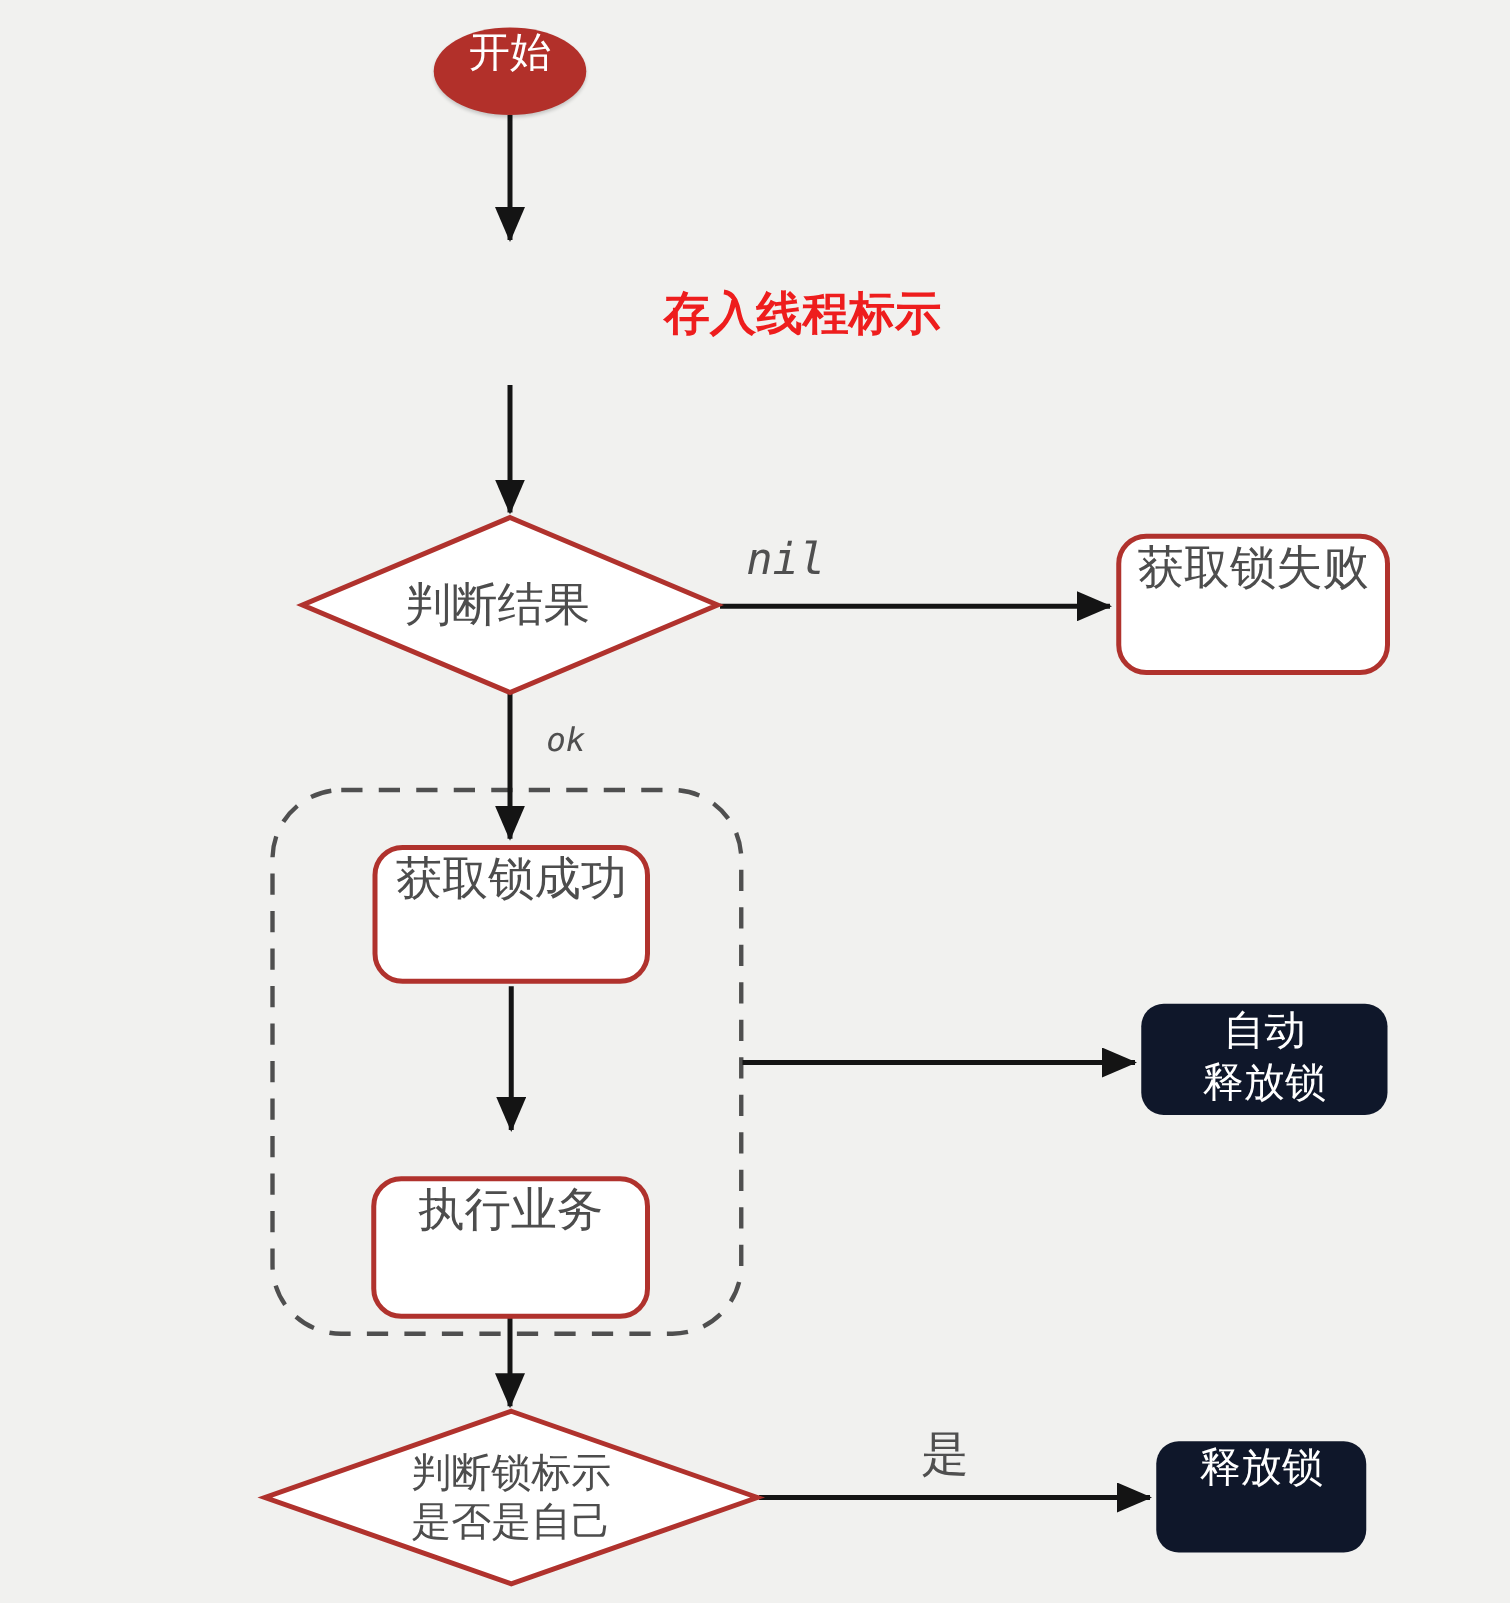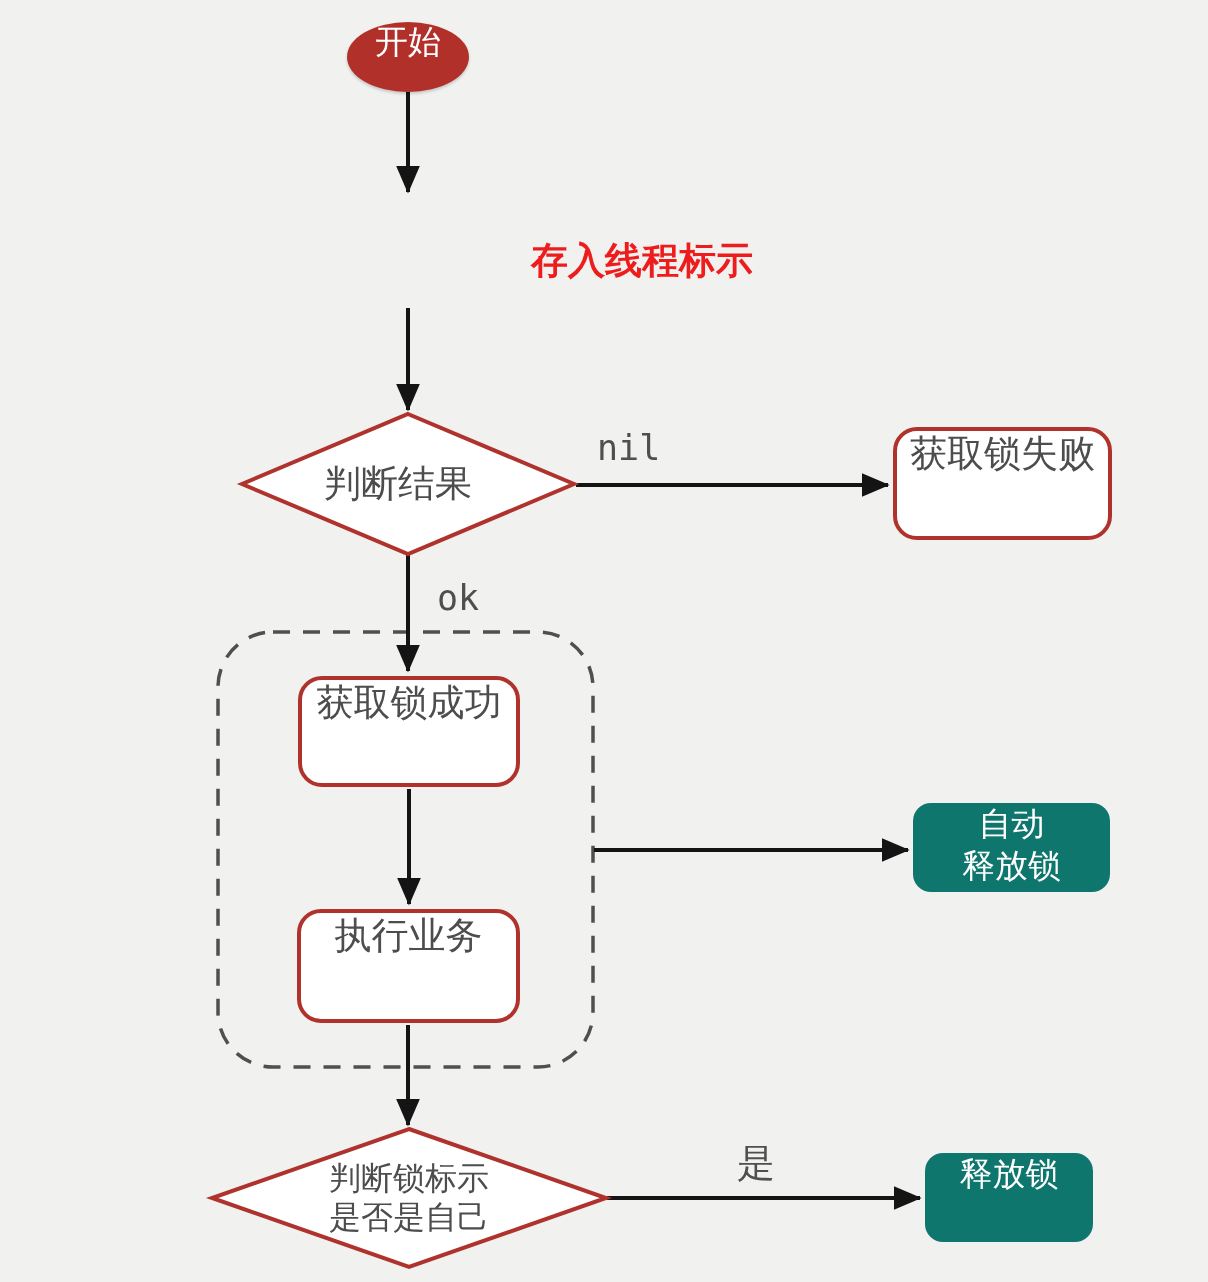--- a/index.html
+++ b/index.html
@@ -50,23 +50,23 @@
   }
   .white-box {
     background: #ffffff;
     border: 4px solid #b0322d;
     border-radius: 24px;
     color: #4d4d4d;
     font-size: 37px;
   }
   .box-fail    { left: 893px; top: 427px; width: 219px; height: 113px; }
   .box-success { left: 298px; top: 676px; width: 222px; height: 111px; }
-  .box-exec    { left: 297px; top: 909px; width: 223px; height: 114px; }
+  .box-exec    { left: 297px; top: 941px; width: 223px; height: 114px; }
   .gray-box {
-    background: #0f766e;
+    background: #0f172a;
     border-radius: 18px;
     color: #ffffff;
     font-size: 33px;
     line-height: 1.28;
   }
   .box-auto    { left: 913px; top: 803px; width: 197px; height: 89px; }
   .box-release { left: 925px; top: 1153px; width: 168px; height: 89px; }
   .diamond-label {
     position: absolute;
     display: flex;
@@ -74,34 +74,34 @@
     align-items: center;
     justify-content: center;
     text-align: center;
     color: #4d4d4d;
     line-height: 1.22;
   }
   .dl-1 { left: 232px; top: 414px; width: 332px; height: 140px; font-size: 37px; }
   .dl-2 { left: 212px; top: 1129px; width: 394px; height: 138px; font-size: 32px; }
   .annotation {
     position: absolute;
-    left: 531px; top: 236px;
+    left: 531px; top: 226px;
     color: #ee1d1d;
     font-size: 37px;
     font-weight: bold;
     white-space: nowrap;
   }
   .edge-label {
     position: absolute;
     color: #4f4f4f;
     white-space: nowrap;
   }
-  .mono { font-family: "DejaVu Sans Mono", "Liberation Mono", monospace; }
+  .mono { font-family: "DejaVu Sans Mono", "Liberation Mono", monospace; font-style: italic; }
   .lbl-nil { left: 597px; top: 428px; font-size: 35px; }
-  .lbl-ok  { left: 437px; top: 578px; font-size: 35px; }
+  .lbl-ok  { left: 437px; top: 578px; font-size: 26px; }
   .lbl-timeout { left: 666px; top: 742px; font-size: 38px; line-height: 1.3; text-align: left; }
   .lbl-yes { left: 737px; top: 1138px; font-size: 38px; }
 </style>
 </head>
 <body>
 
 <div class="canvas">
 
   <svg class="overlay" viewBox="0 0 1208 1282" xmlns="http://www.w3.org/2000/svg">
     <defs>

